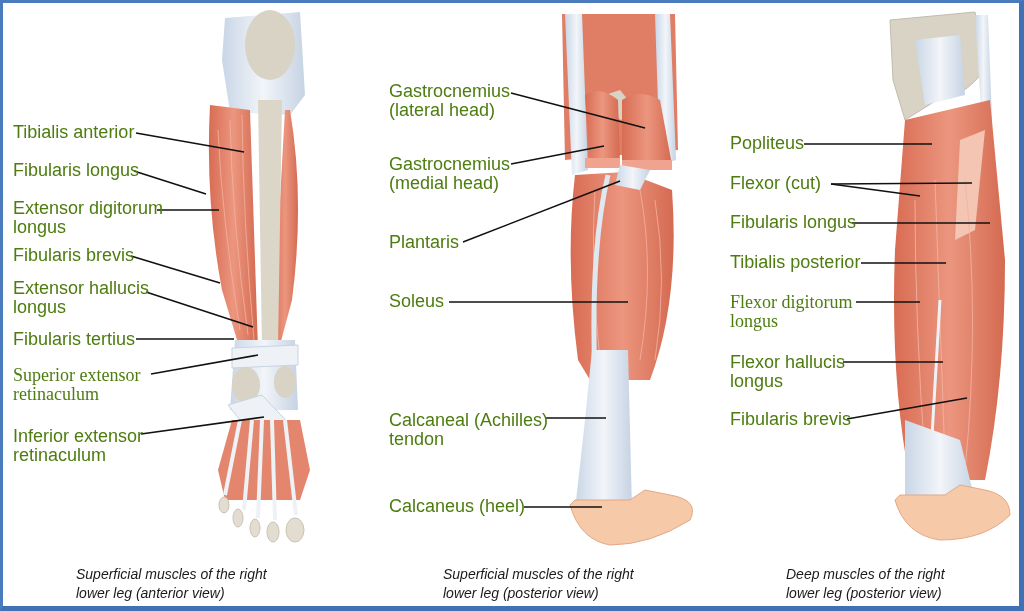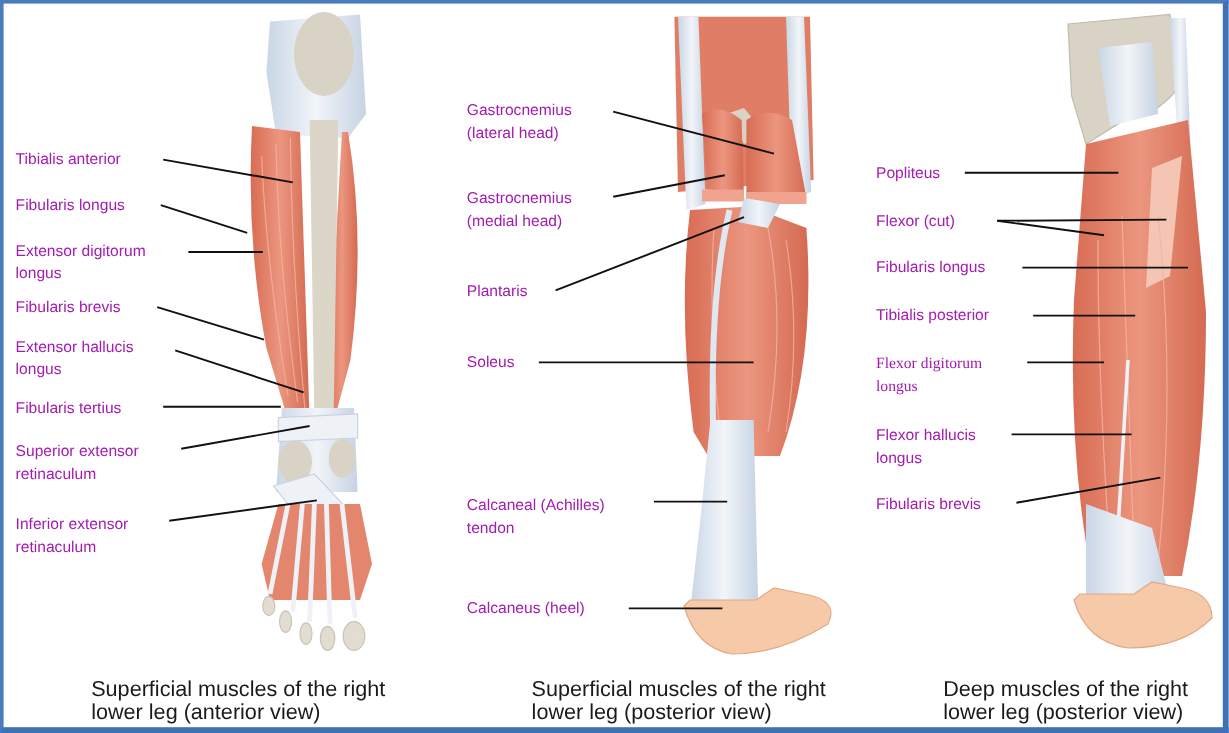--- a/index.html
+++ b/index.html
@@ -1,21 +1,21 @@
 <!DOCTYPE html>
 <html><head>
 <meta charset="utf-8">
 <style>
   html, body { margin:0; padding:0; background:#ffffff; }
   body { width:1024px; height:611px; overflow:hidden; position:relative; font-family:"Liberation Sans", sans-serif; }
   .frame { position:absolute; left:0; top:0; width:1024px; height:611px; box-sizing:border-box;
            border-left:3px solid #4a7bbd; border-top:3px solid #4a7bbd; border-right:5px solid #3f72b5; border-bottom:5px solid #3f72b5; }
   .art { position:absolute; left:0; top:0; width:1024px; height:611px; }
-  .label { position:absolute; font-size:13px; line-height:19px; color:#a21caf; white-space:pre; }
-  .caption { position:absolute; font-size:18px; line-height:19px; color:#1a1a1a; white-space:pre; }
+  .label { position:absolute; font-size:18px; line-height:19px; color:#4d7c0f; white-space:pre; }
+  .caption { position:absolute; font-size:14px; line-height:19px; color:#1a1a1a; white-space:pre;font-style:italic; }
 </style>
 </head>
 <body>
 
 <div class="frame"></div>
 
 <svg class="art" viewBox="0 0 1024 611">
   <defs>
     <linearGradient id="mus" x1="0" x2="1" y1="0" y2="0">
       <stop offset="0" stop-color="#d86c53"></stop>
@@ -128,21 +128,21 @@
 </svg>
 
 <div class="label" style="left:13px;top:123px;">Tibialis anterior</div>
 <div class="label" style="left:13px;top:161px;">Fibularis longus</div>
 <div class="label" style="left:13px;top:199px;">Extensor digitorum
 longus</div>
 <div class="label" style="left:13px;top:246px;">Fibularis brevis</div>
 <div class="label" style="left:13px;top:279px;">Extensor hallucis
 longus</div>
 <div class="label" style="left:13px;top:330px;">Fibularis tertius</div>
-<div class="label" style="left:13px;top:366px;">Superior extensor
+<div class="label" style="left:13px;top:366px;font-family:Liberation Serif, serif;">Superior extensor
 retinaculum</div>
 <div class="label" style="left:13px;top:427px;">Inferior extensor
 retinaculum</div>
 <div class="caption" style="left:76px;top:565px;">Superficial muscles of the right
 lower leg (anterior view)</div>
 
 <div class="label" style="left:389px;top:82px;">Gastrocnemius
 (lateral head)</div>
 <div class="label" style="left:389px;top:155px;">Gastrocnemius
 (medial head)</div>

